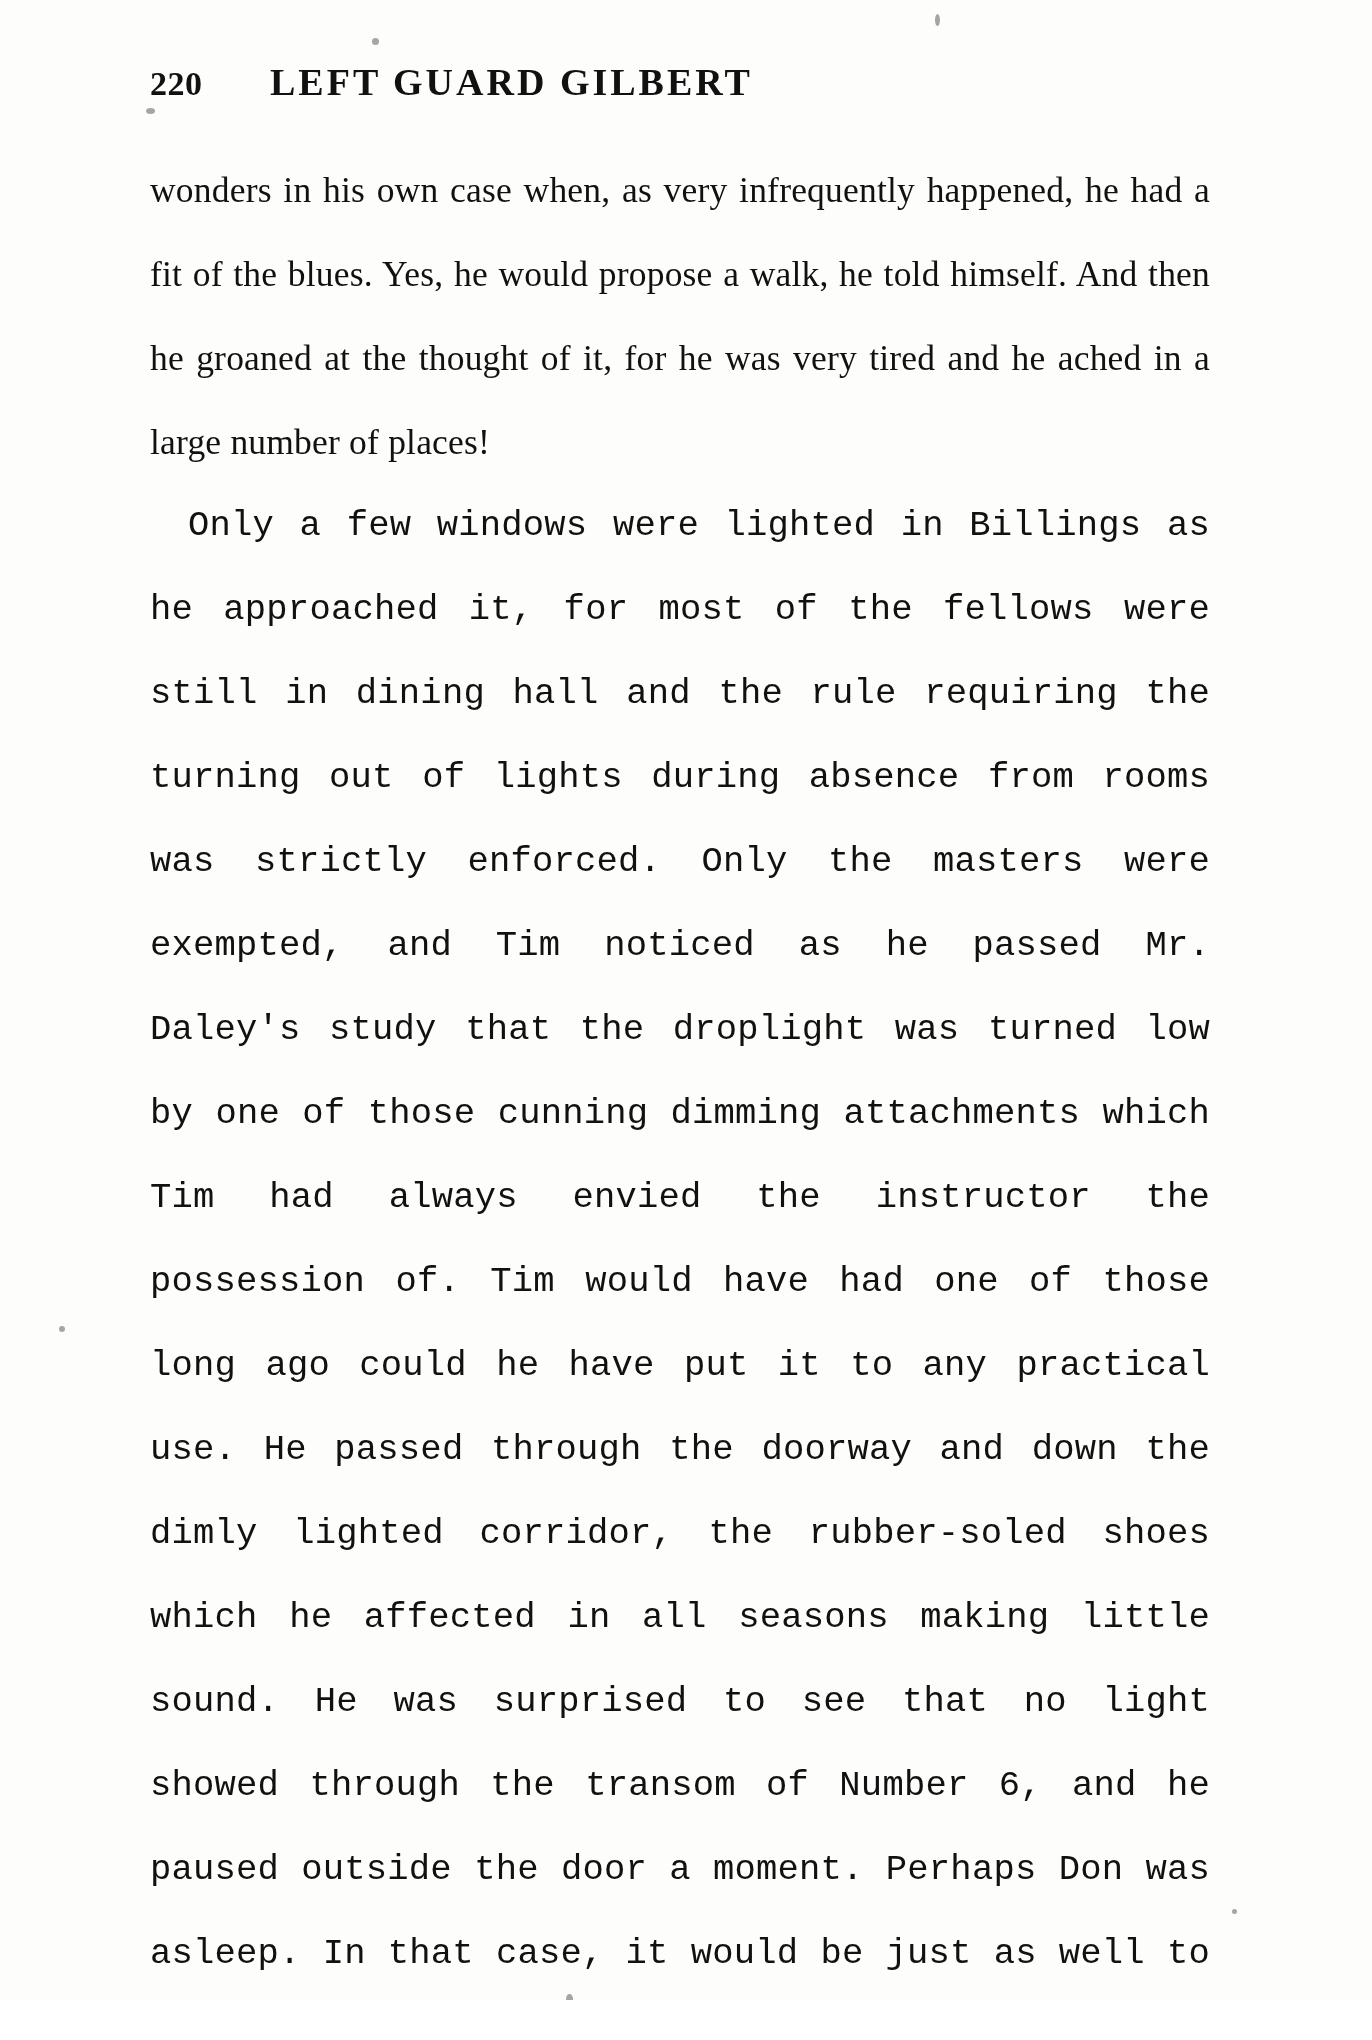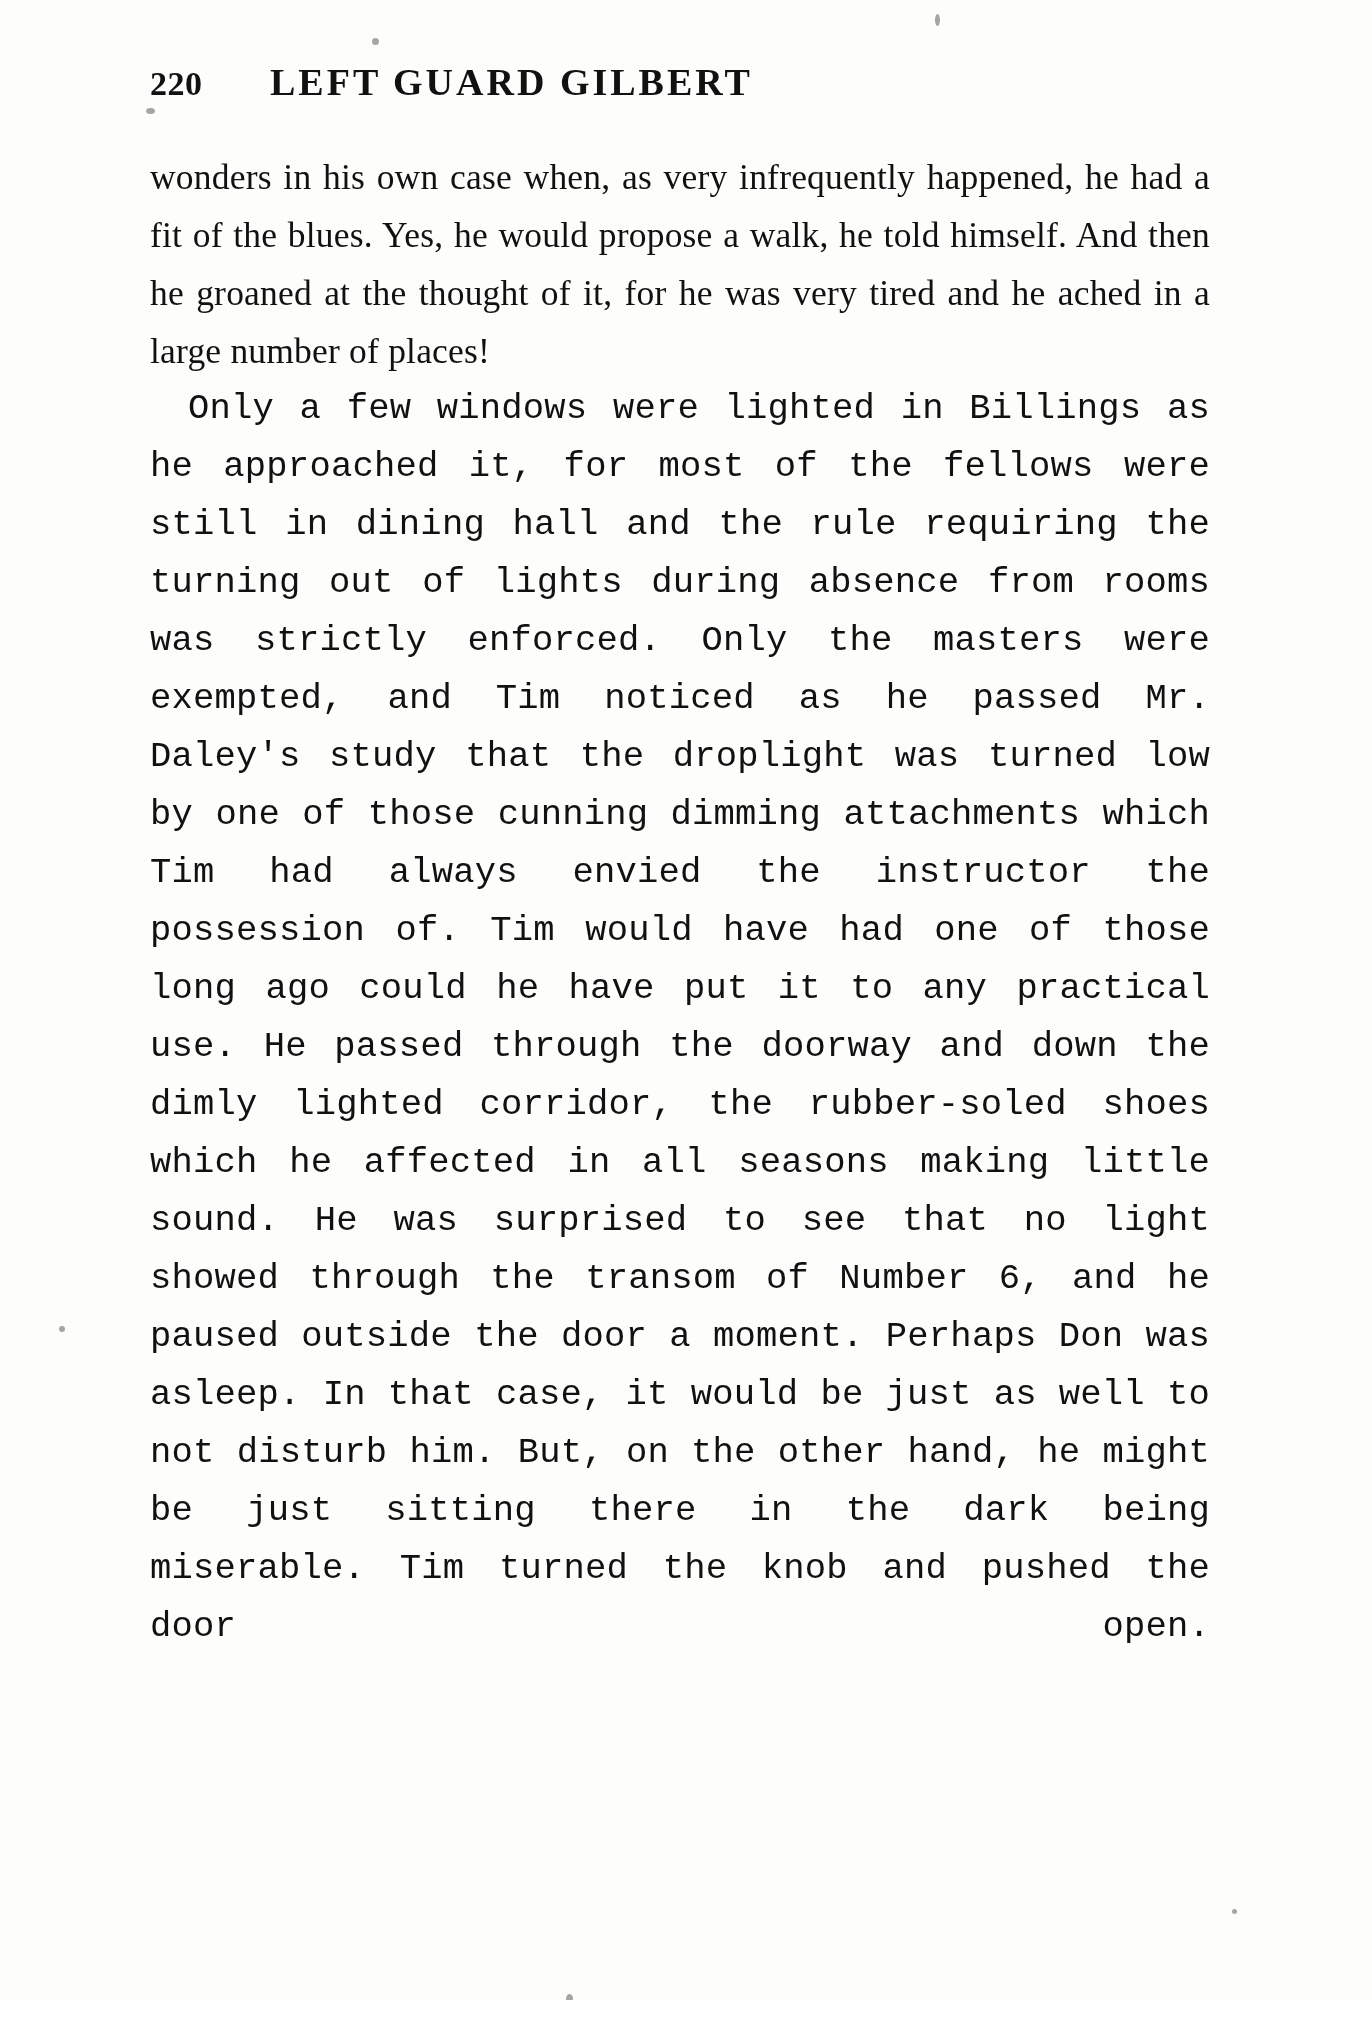--- a/index.html
+++ b/index.html
@@ -38,21 +38,21 @@
   .running-title {
     flex: 1;
     font-size: 38px;
     font-weight: 700;
     letter-spacing: 3px;
     padding-right: 120px;
   }
   .body-text p {
     margin: 0;
     font-size: 35.5px;
-    line-height: 58px;
+    line-height: 84px;
     text-align: justify;
     text-justify: inter-word;
     letter-spacing: 0.2px;
   }
   .body-text p.indent {
     text-indent: 38px;
   }
   .body-text p.last-para {
     text-align: justify;
     font-family: Liberation Mono, monospace;

